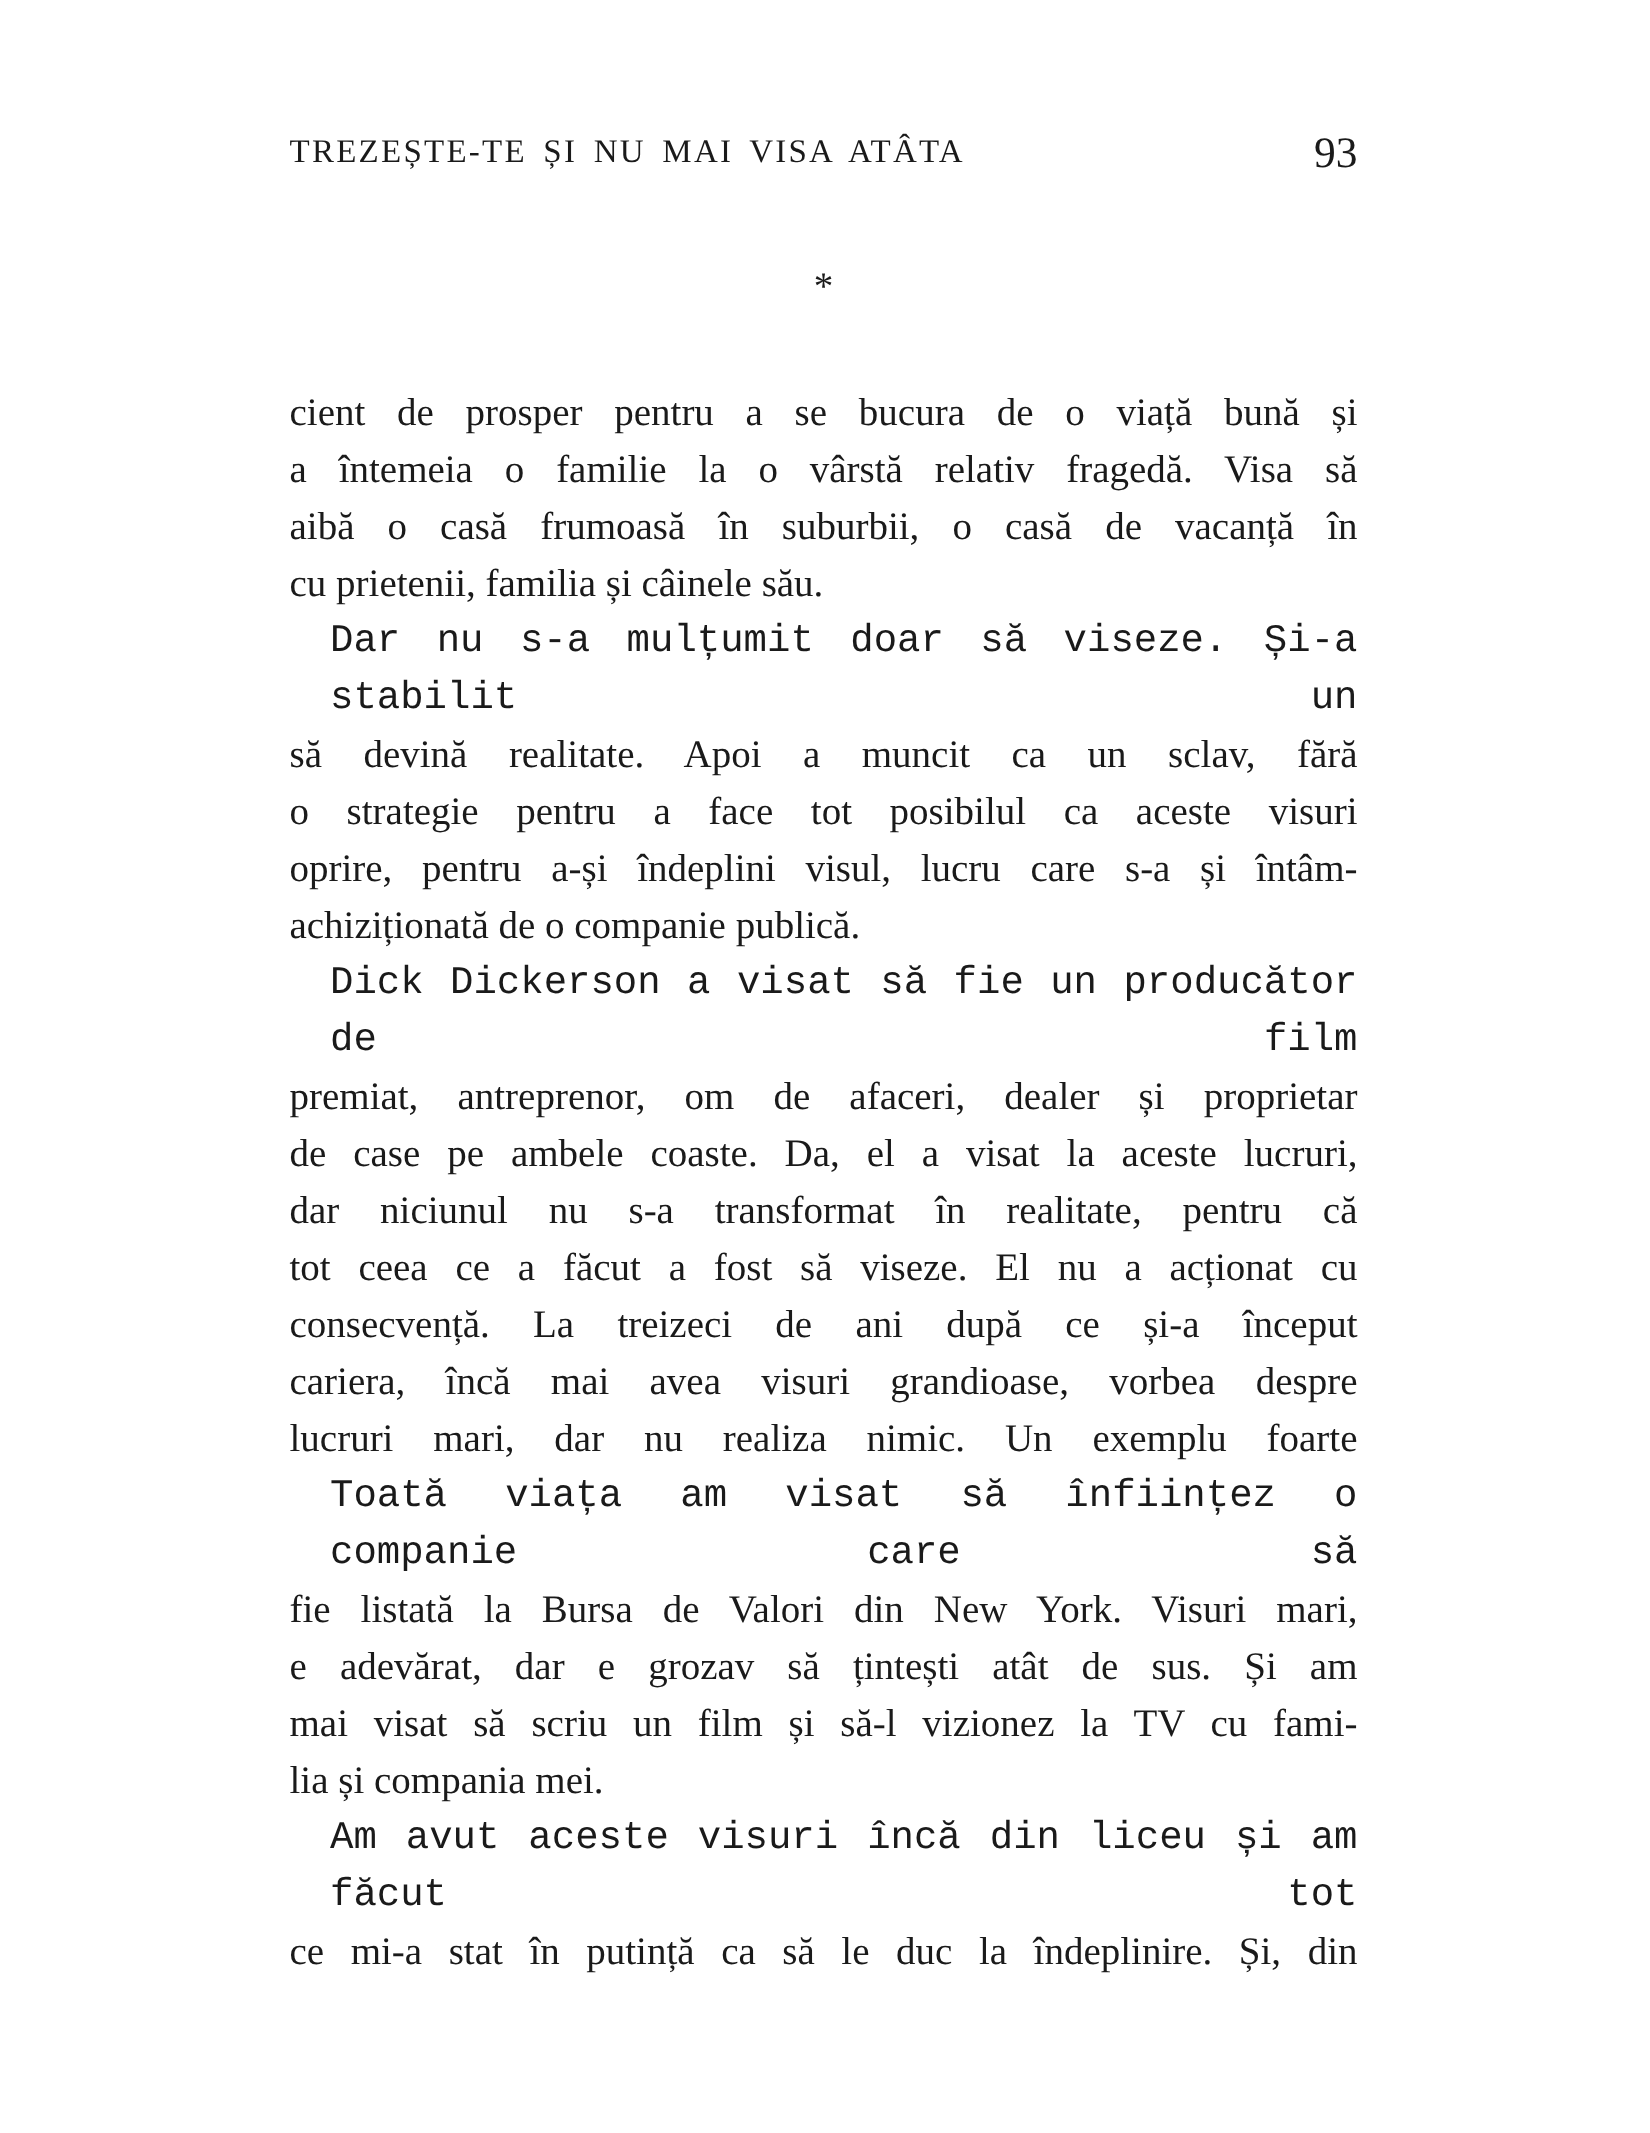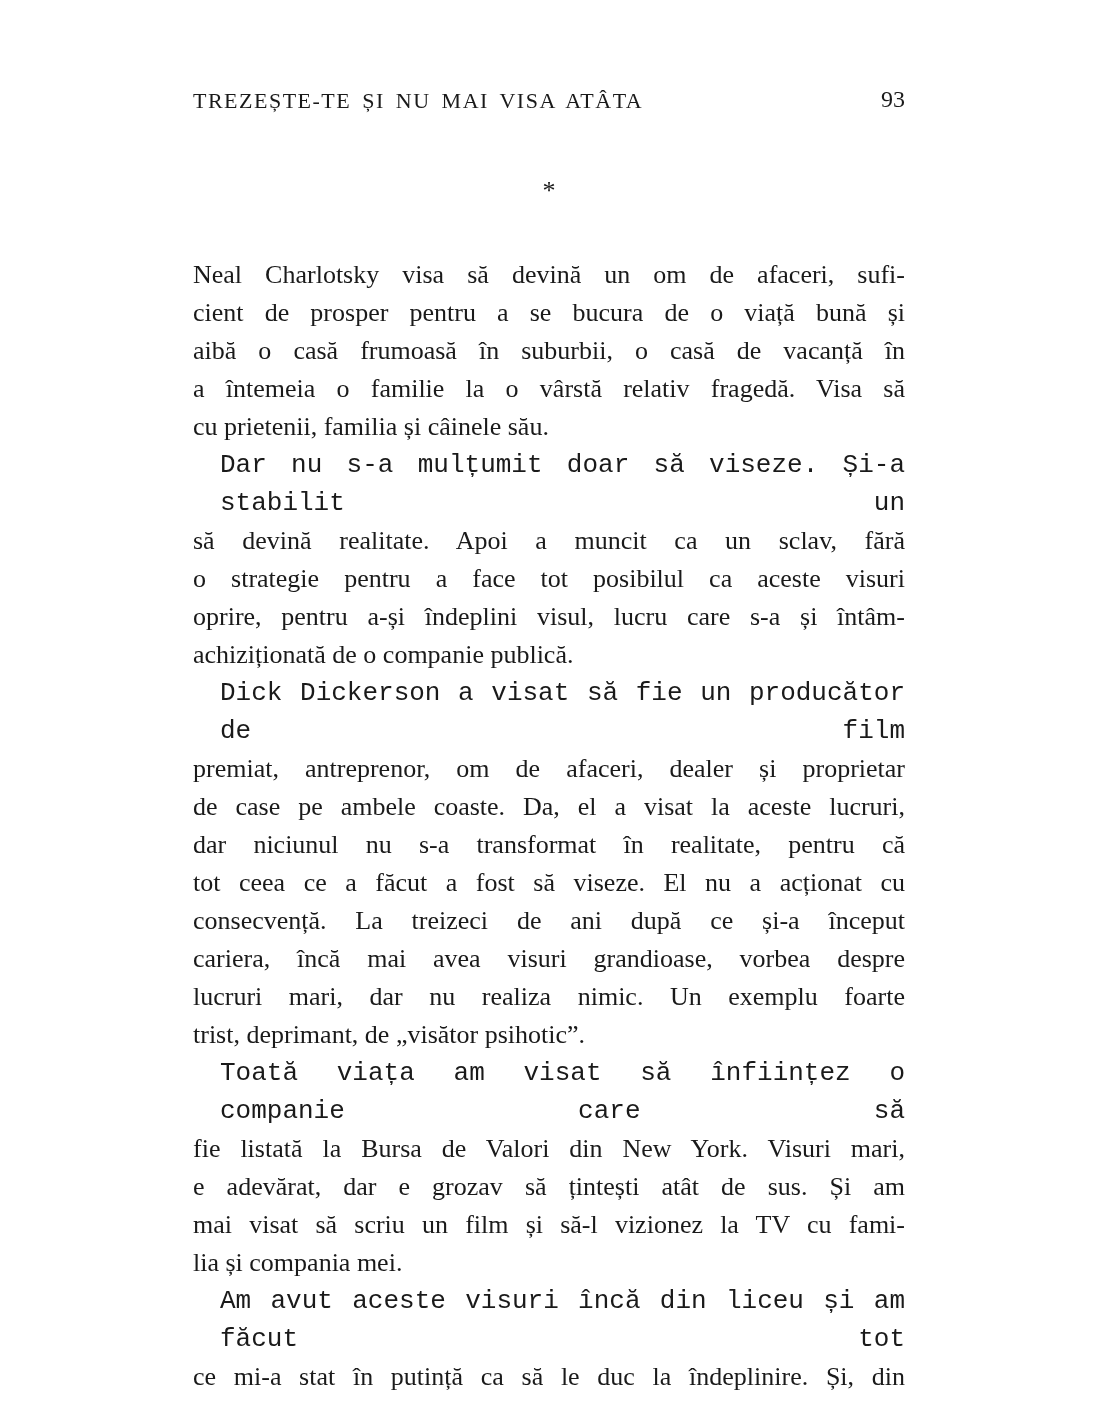--- a/index.html
+++ b/index.html
@@ -26,21 +26,21 @@
   .head-title {
     font-size: 22px;
     letter-spacing: 1.5px;
     word-spacing: 4px;
     white-space: nowrap;
   }
   .page-number {
     position: absolute;
     right: 0;
     top: -2px;
-    font-size: 24px;
+    font-size: 29px;
     letter-spacing: 0;
   }
   .section-break {
     position: absolute;
     left: 193px;
     top: 176px;
     width: 712px;
     text-align: center;
     font-size: 26px;
   }
@@ -75,43 +75,41 @@
 
   <div class="running-head">
     <span class="head-title">TREZEȘTE-TE ȘI NU MAI VISA ATÂTA</span>
     <span class="page-number">93</span>
   </div>
 
   <div class="section-break">*</div>
 
   <div class="body-text" id="body-text">
       <div class="paragraph">
-        <div class="line">Neal Charlotsky visa să devină un om de afaceri, sufi-</div>
         <div class="line">cient de prosper pentru a se bucura de o viață bună și</div>
+        <div class="line">a întemeia o familie la o vârstă relativ fragedă. Visa să</div>
         <div class="line">aibă o casă frumoasă în suburbii, o casă de vacanță în</div>
-        <div class="line">a întemeia o familie la o vârstă relativ fragedă. Visa să</div>
         <div class="line para-end">cu prietenii, familia și câinele său.</div>
       </div>
       <div class="paragraph">
         <div class="line indent">Dar nu s-a mulțumit doar să viseze. Și-a stabilit un</div>
         <div class="line">să devină realitate. Apoi a muncit ca un sclav, fără</div>
         <div class="line">o strategie pentru a face tot posibilul ca aceste visuri</div>
         <div class="line">oprire, pentru a-și îndeplini visul, lucru care s-a și întâm-</div>
         <div class="line para-end">achiziționată de o companie publică.</div>
       </div>
       <div class="paragraph">
         <div class="line indent">Dick Dickerson a visat să fie un producător de film</div>
         <div class="line">premiat, antreprenor, om de afaceri, dealer și proprietar</div>
         <div class="line">de case pe ambele coaste. Da, el a visat la aceste lucruri,</div>
         <div class="line">dar niciunul nu s-a transformat în realitate, pentru că</div>
         <div class="line">tot ceea ce a făcut a fost să viseze. El nu a acționat cu</div>
         <div class="line">consecvență. La treizeci de ani după ce și-a început</div>
         <div class="line">cariera, încă mai avea visuri grandioase, vorbea despre</div>
         <div class="line">lucruri mari, dar nu realiza nimic. Un exemplu foarte</div>
-        <div class="line para-end">trist, deprimant, de „visător psihotic”.</div>
       </div>
       <div class="paragraph">
         <div class="line indent">Toată viața am visat să înființez o companie care să</div>
         <div class="line">fie listată la Bursa de Valori din New York. Visuri mari,</div>
         <div class="line">e adevărat, dar e grozav să țintești atât de sus. Și am</div>
         <div class="line">mai visat să scriu un film și să-l vizionez la TV cu fami-</div>
         <div class="line para-end">lia și compania mei.</div>
       </div>
       <div class="paragraph">
         <div class="line indent">Am avut aceste visuri încă din liceu și am făcut tot</div>

